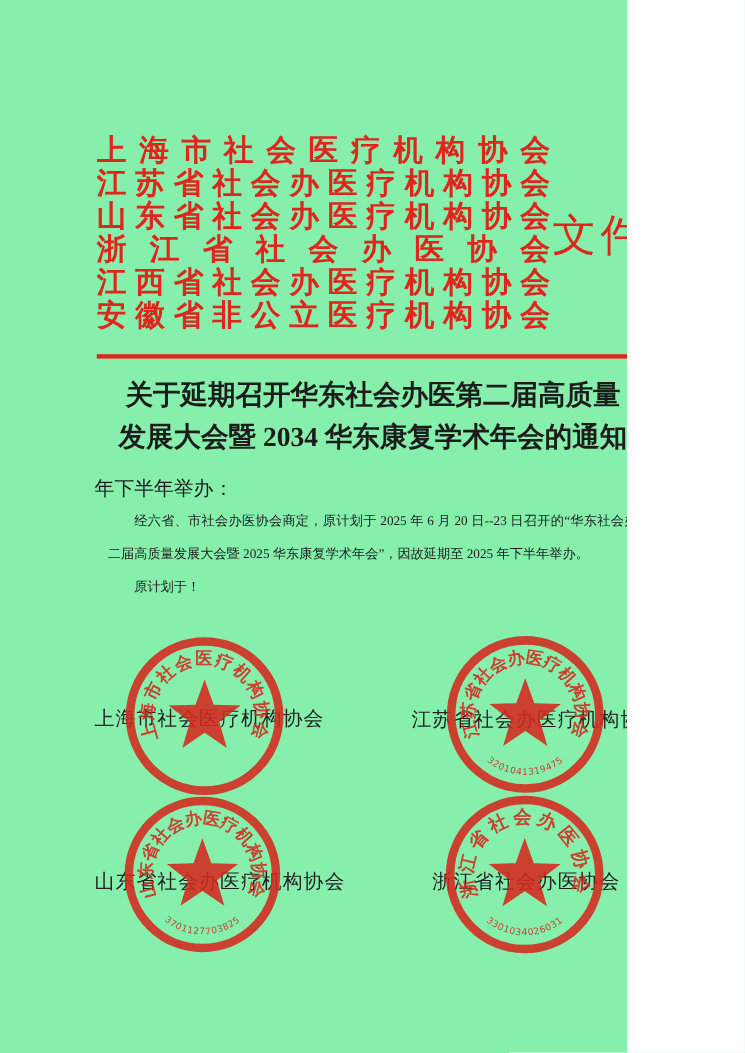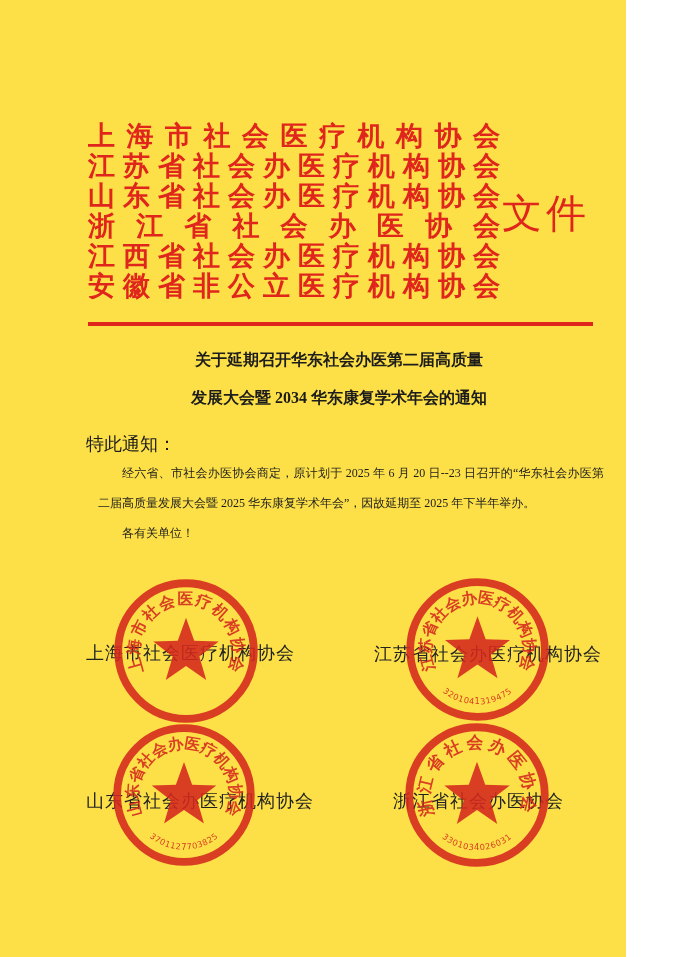--- a/index.html
+++ b/index.html
@@ -2,23 +2,23 @@
 <html lang="zh" style="--red-ink: #e0251c; --seal-red: #d5281e; --text-ink: #1c1c1c;"><head>
 <meta charset="utf-8">
 <style>
   html, body {
     margin: 0;
     padding: 0;
     background: #ffffff;
   }
   .page {
     position: relative;
-    width: 626px;
+    width: 570px;
     height: 957px;
-    background: #fde047;
+    background: #86efac;
     overflow: hidden;
     font-family: "Liberation Serif", "DejaVu Serif", serif;
   }
   
   .org-list {
     position: absolute;
     left: 88px;
     top: 121px;
     width: 412px;
     color: var(--red-ink, #e0251c);
@@ -51,21 +51,21 @@
     background: var(--red-ink, #e0251c);
   }
   
   .doc-title {
     position: absolute;
     left: 86px;
     top: 341px;
     width: 506px;
     margin: 0;
     text-align: center;
-    font-size: 16px;
+    font-size: 25px;
     line-height: 38px;
     font-weight: bold;
     color: var(--text-ink, #1c1c1c);
   }
   .salutation {
     position: absolute;
     left: 86px;
     top: 432px;
     font-size: 18px;
     color: var(--text-ink, #1c1c1c);
@@ -157,25 +157,25 @@
     <div class="doc-label">文件</div>
   </header>
 
   <div class="red-rule"></div>
 
   <h1 class="doc-title">
     <span>关于延期召开华东社会办医第二届高质量</span><br>
     <span>发展大会暨 2034 华东康复学术年会的通知</span>
   </h1>
 
-  <div class="salutation">特此通知：</div>
+  <div class="salutation">年下半年举办：</div>
 
   <div class="body-block">
     <p>经六省、市社会办医协会商定，原计划于 2025 年 6 月 20 日--23 日召开的“华东社会办医第二届高质量发展大会暨 2025 华东康复学术年会”，因故延期至 2025 年下半年举办。</p>
-    <p>各有关单位！</p>
+    <p>原计划于！</p>
   </div>
 
   <div class="sig-label sig-label-1">上海市社会医疗机构协会</div>
   <div class="sig-label sig-label-2">江苏省社会办医疗机构协会</div>
   <div class="sig-label sig-label-3">山东省社会办医疗机构协会</div>
   <div class="sig-label sig-label-4">浙江省社会办医协会</div>
 
   <svg class="seal seal-1" viewBox="0 0 140 140">
     <circle class="seal-ring" cx="70" cy="70" r="65"></circle>
     <use href="#seal-star" class="seal-star"></use>

